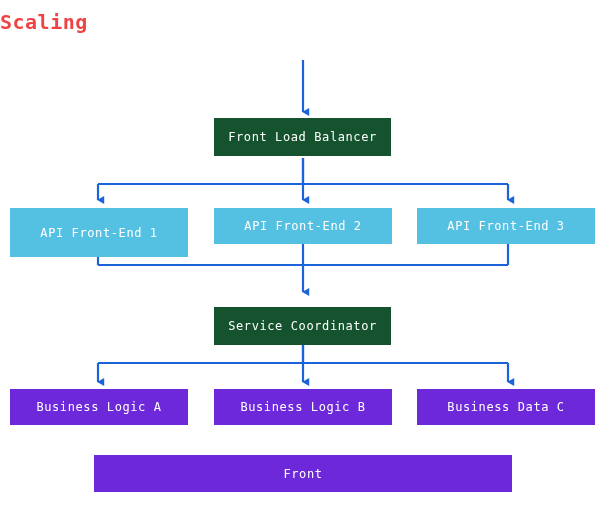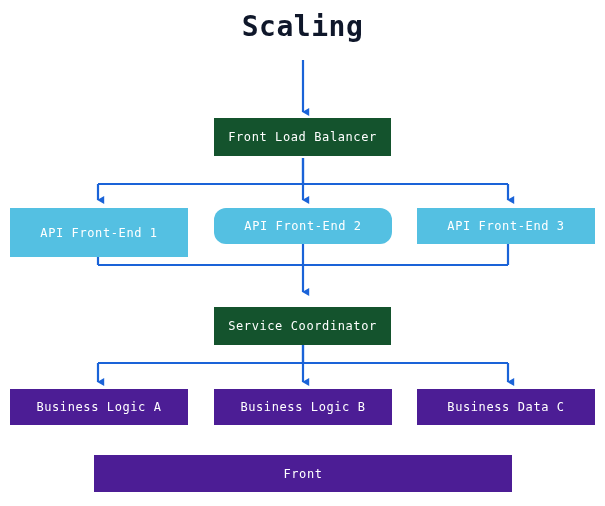--- a/index.html
+++ b/index.html
@@ -15,43 +15,43 @@
     width: 605px;
     height: 506px;
     background: #ffffff;
     overflow: hidden;
   }
   #title {
     position: absolute;
     left: 0;
     top: 10px;
     width: 605px;
-    text-align: center;
+    text-align: left;
     font-family: "DejaVu Sans Mono", "Liberation Mono", monospace;
-    font-size: 28px;
+    font-size: 20px;
     font-weight: bold;
-    color: #0f172a;
+    color: #ef4444;
     letter-spacing: 0.5px;
   }
   .node {
     position: absolute;
     box-sizing: border-box;
     display: flex;
     align-items: center;
     justify-content: center;
     font-family: "DejaVu Sans Mono", "Liberation Mono", monospace;
     font-size: 12px;
     color: #ffffff;
     letter-spacing: 0.6px;
     white-space: nowrap;
     user-select: none;
   }
   .node.gray   { background: #14532d; }
   .node.blue   { background: #54c0e2; }
-  .node.orange { background: #4c1d95; }
+  .node.orange { background: #6d28d9; }
   svg.edges {
     position: absolute;
     left: 0;
     top: 0;
     width: 605px;
     height: 506px;
     pointer-events: none;
   }
 </style>
 </head>
@@ -92,21 +92,21 @@
   </svg>
 
   <div class="node gray" style="left:214px; top:118px; width:177px; height:38px;">
     <span>Front Load Balancer</span>
   </div>
 
   <div class="node blue" style="left:10px; top:208px; width:178px; height:49px;">
     <span>API Front-End 1</span>
   </div>
 
-  <div class="node blue" style="left:214px; top:208px; width:178px; height:36px;border-radius:12px;">
+  <div class="node blue" style="left:214px; top:208px; width:178px; height:36px;">
     <span>API Front-End 2</span>
   </div>
 
   <div class="node blue" style="left:417px; top:208px; width:178px; height:36px;">
     <span>API Front-End 3</span>
   </div>
 
   <div class="node gray" style="left:214px; top:299px; width:177px; height:38px;margin-top:8px;">
     <span>Service Coordinator</span>
   </div>

